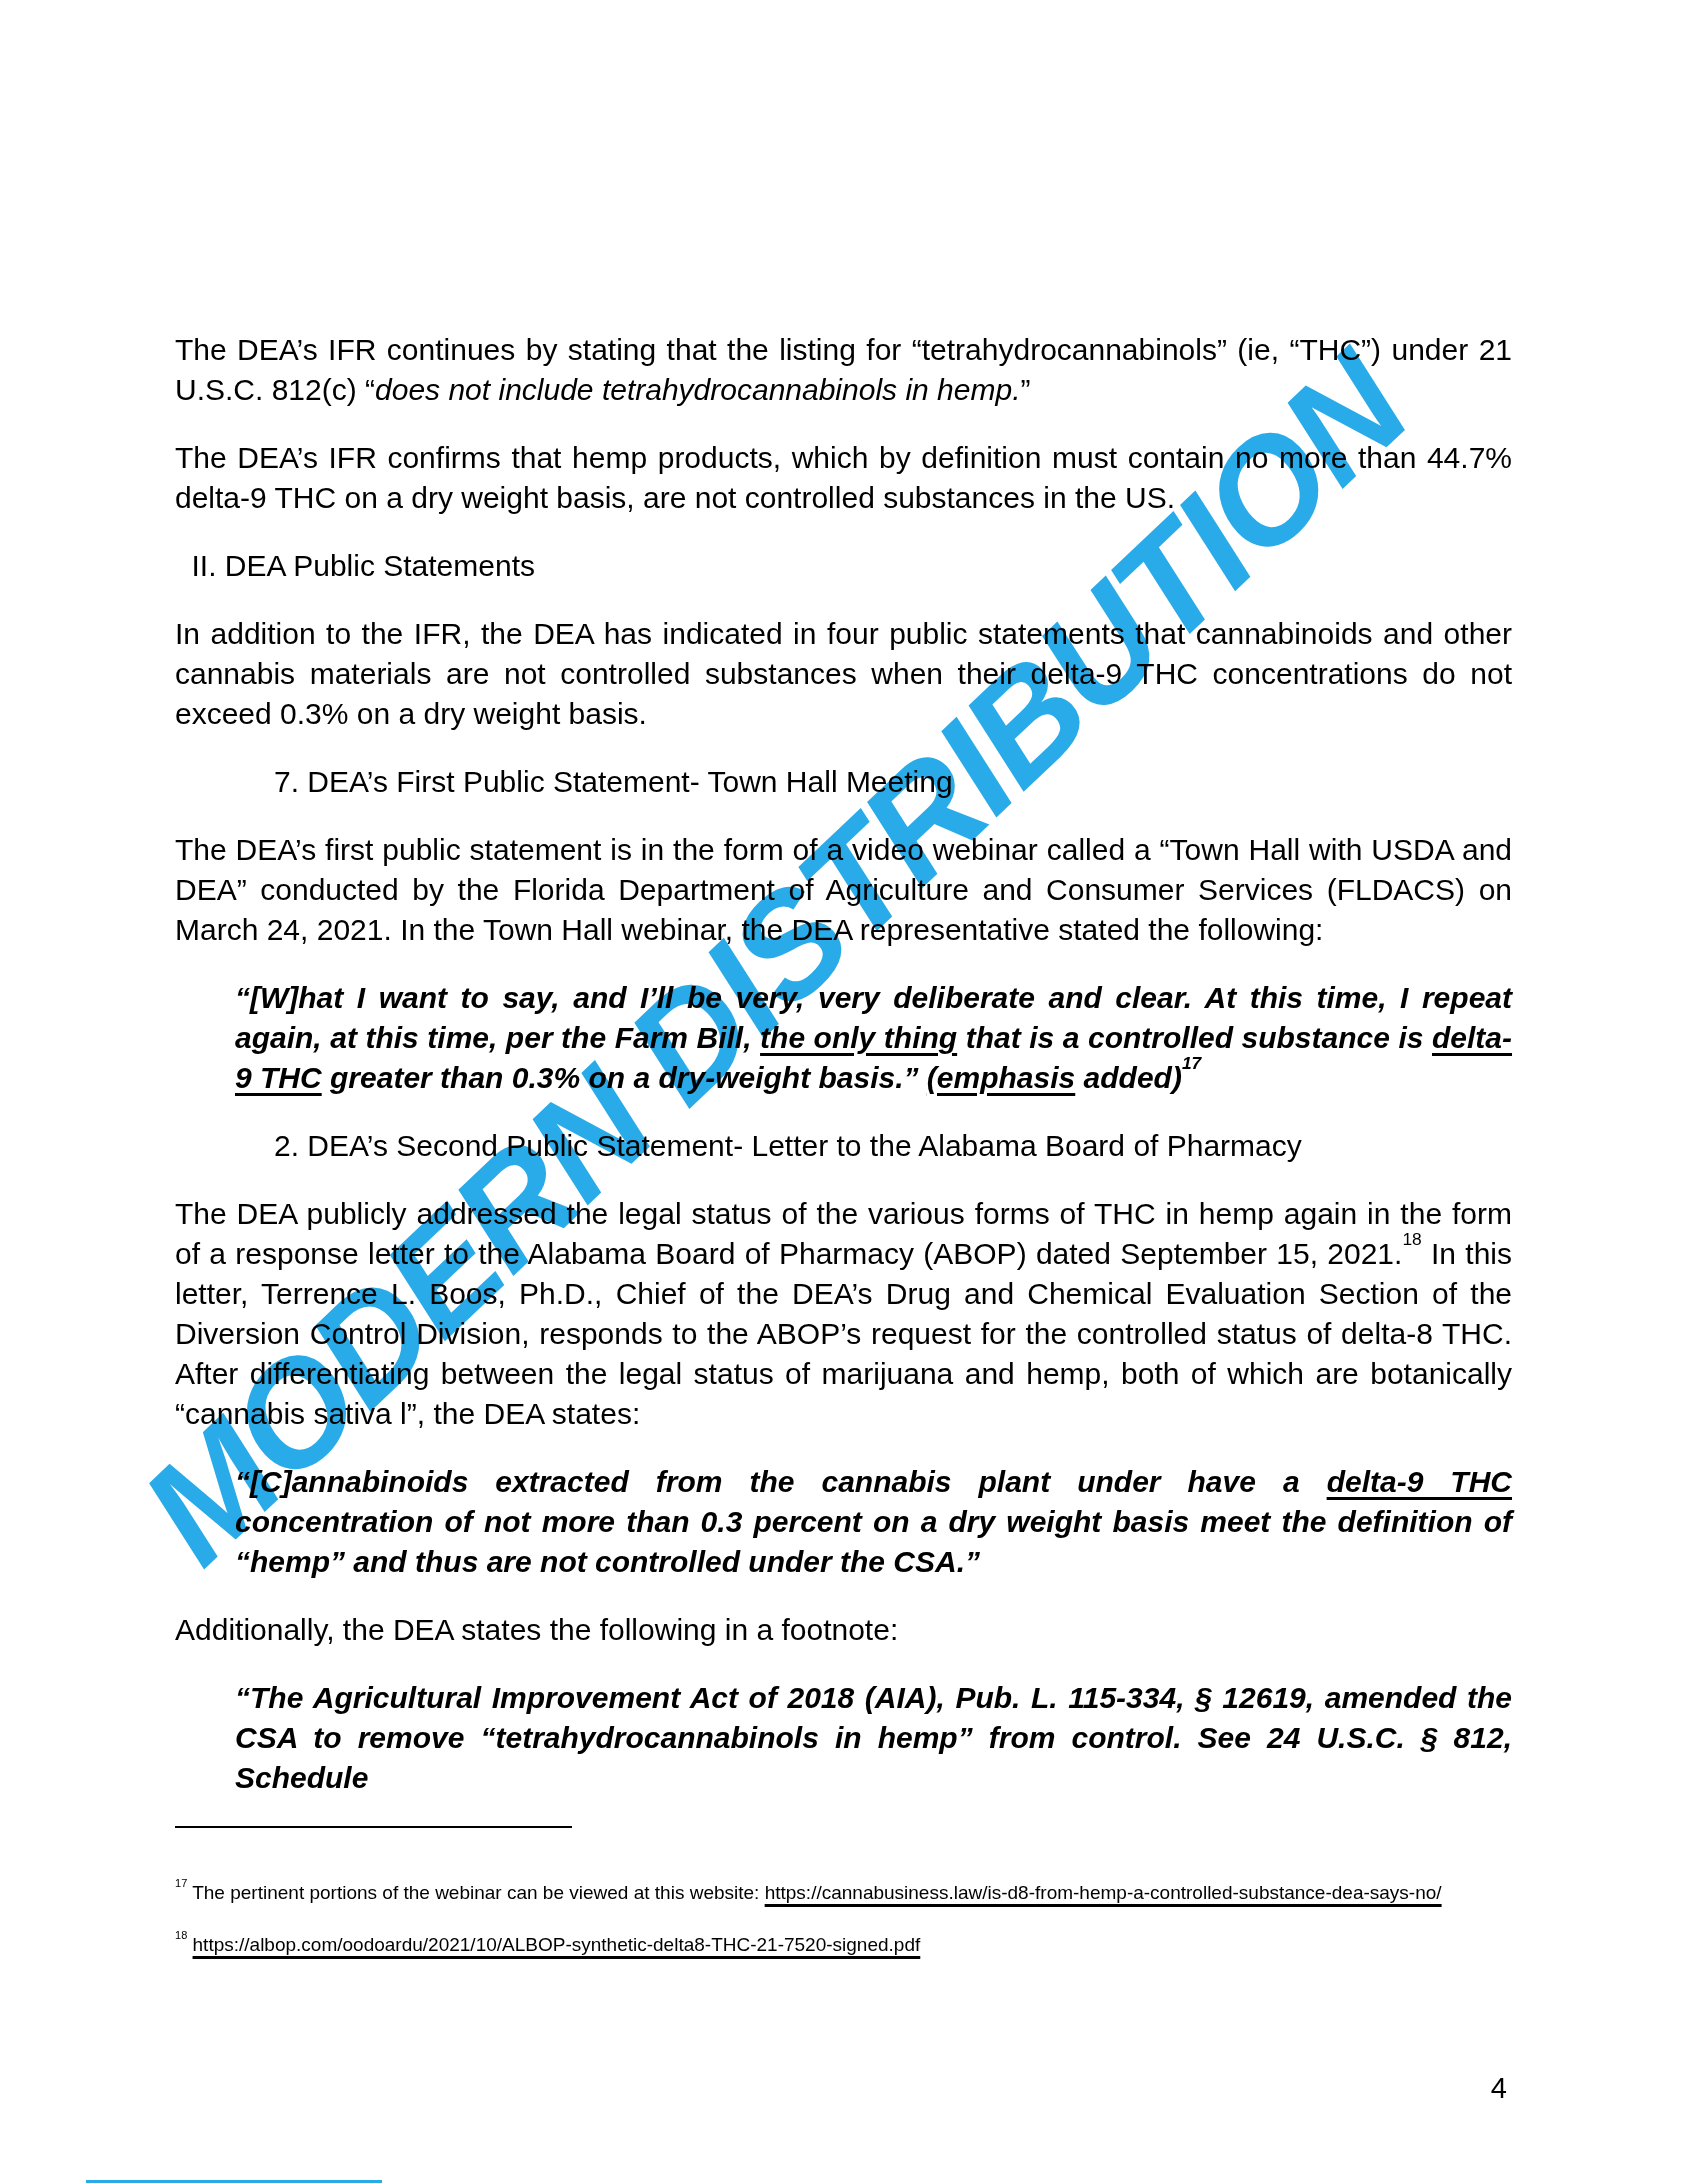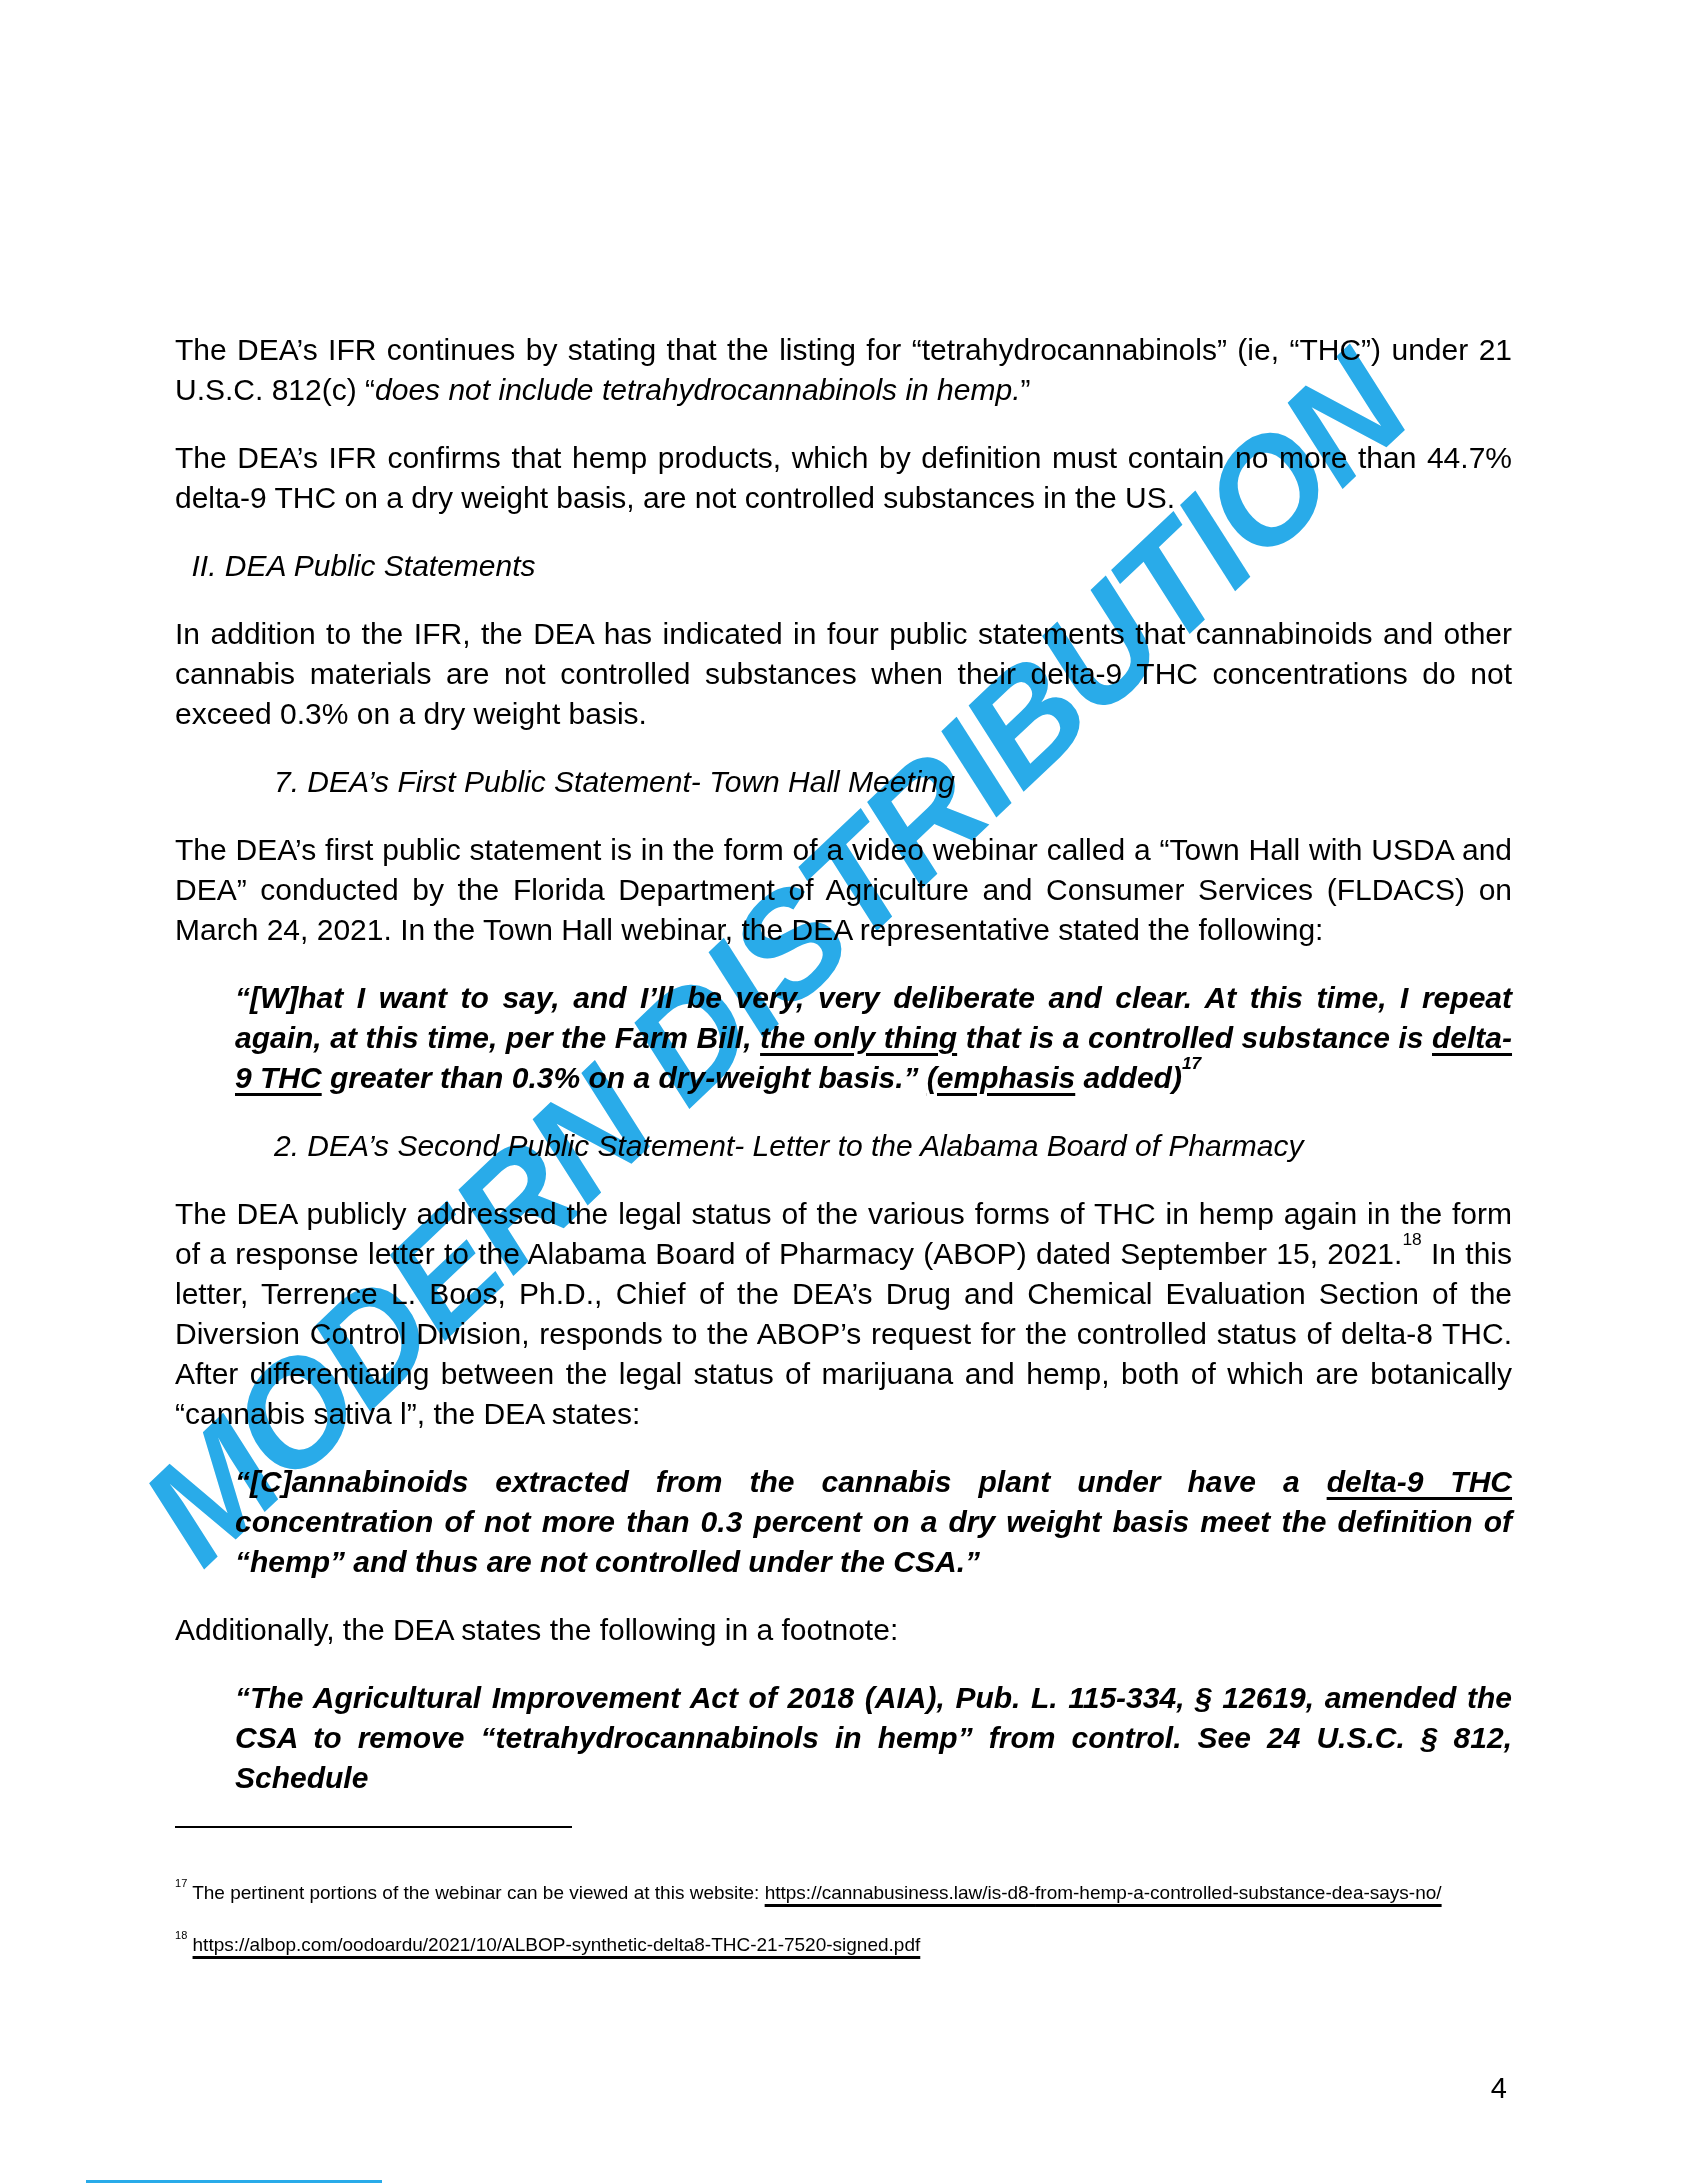--- a/index.html
+++ b/index.html
@@ -27,21 +27,21 @@
     user-select:none;
   }
   .content{
     position:relative;
     z-index:1;
     padding:314px 175px 0 175px;
     font-size:30px;
     line-height:40px;
   }
   .para{margin:16px 0 28px 0;text-align:justify;}
-  .heading{margin:0 0 28px 0;font-style:italic;}
+  .heading{margin:0 0 28px 0;}
   .heading.sec{padding-left:16.5px;}
   .heading.num{padding-left:99px;}
   .quote{
     margin:0 0 28px 60px;
     font-style:italic;
     text-align:justify;
     font-weight:bold;
   }
   .u{
     text-decoration:underline;

